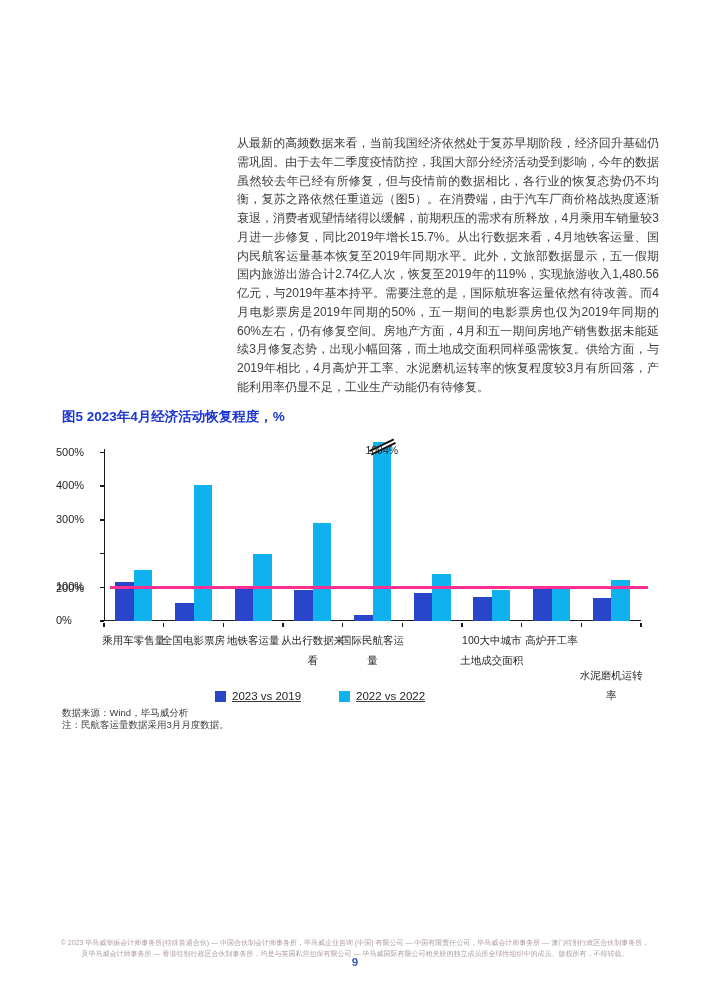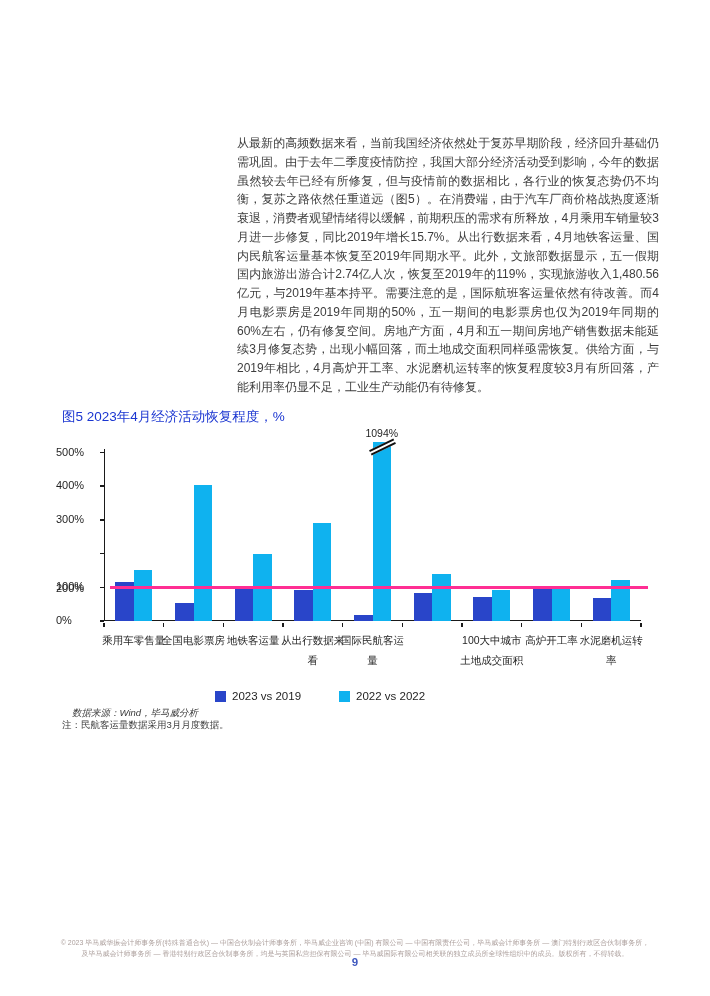--- a/index.html
+++ b/index.html
@@ -7,50 +7,50 @@
   body { position:relative; background:#ffffff; font-family:"Liberation Sans","DejaVu Sans",sans-serif; color:#3d3d3d; }
   .page { position:absolute; inset:0; background:#ffffff; overflow:hidden; }
 
   .body-text {
     position:absolute; left:237px; top:134px; width:422px;
     font-size:12px; line-height:18.75px; text-align:justify; color:#3d3d3d;
   }
 
   .figure-title {
     position:absolute; left:62px; top:408px;
-    font-size:13.5px; font-weight:normal; color:#1B36D1;
+    font-size:13.5px; font-weight:bold; color:#1B36D1;
   }
 
   .chart { position:absolute; inset:0; }
   .plot-border {
     position:absolute; left:104px; top:449px; width:537px; height:172px;
     border-left:1.5px solid #1a1a1a; border-bottom:1.5px solid #1a1a1a;
   }
   .ylabel { position:absolute; left:56px; width:42px; text-align:left; font-size:11px; color:#1f1f1f; }
   .ytick  { position:absolute; left:99.5px; width:4.5px; height:1.5px; background:#1a1a1a; }
   .xtick  { position:absolute; top:622.5px; width:1.5px; height:4.5px; background:#1a1a1a; }
   .bar    { position:absolute; width:18.5px; z-index:2; }
   .refline{ position:absolute; left:110px; width:538px; height:2.6px; z-index:4; }
   .break-mark {
     position:absolute; top:444px; width:27px; height:6px; background:#ffffff;
     border-top:2px solid #111; border-bottom:2px solid #111;
     transform:rotate(-26deg); z-index:5;
   }
-  .break-label { position:absolute; top:427px; width:38px; text-align:center; font-size:10.5px; color:#1f1f1f; z-index:5; }
+  .break-label { position:absolute; top:444px; width:38px; text-align:center; font-size:10.5px; color:#1f1f1f; z-index:5; }
   .xlabel {
     position:absolute; top:631px; width:64px; text-align:center;
     font-size:10.5px; line-height:19.5px; color:#262626; word-break:break-all;
   }
 
   .legend { position:absolute; left:215px; top:690px; display:flex; gap:38px; }
-  .legend-item { display:flex; align-items:center; }
+  .legend-item { display:flex; align-items:center;text-decoration:underline; }
   .legend-swatch { width:11px; height:11px; display:inline-block; }
   .legend-label { margin-left:6px; font-size:11.5px; color:#1f1f1f; }
 
-  .source-note { position:absolute; left:72px; top:707px; font-size:9.5px; color:#3a3a3a; line-height:12px;font-style:italic; }
+  .source-note { position:absolute; left:62px; top:707px; font-size:9.5px; color:#3a3a3a; line-height:12px; }
   .data-note   { position:absolute; left:62px; top:719px; font-size:9.5px; color:#3a3a3a; line-height:12px; }
 
   .footer { position:absolute; left:35px; top:938px; width:640px; text-align:center;
             font-size:7px; line-height:10.5px; color:#AC9F9C; }
   .page-number { position:absolute; left:0; top:956px; width:710px; text-align:center;
             font-size:11.5px; font-weight:600; color:#3E57BE; }
 </style>
 </head>
 <body>
 
@@ -104,21 +104,21 @@
       <div class="bar" title="30大中城市商品房成交面积 2023 vs 2019: 82%" style="left: 413.667px; top: 593.366px; height: 27.634px; background: rgb(41, 69, 201);"></div>
       <div class="bar" title="30大中城市商品房成交面积 2023 vs 2022: 138%" style="left: 432.167px; top: 574.494px; height: 46.506px; background: rgb(15, 178, 239);"></div>
       <div class="bar" title="100大中城市土地成交面积 2023 vs 2019: 70%" style="left: 473.333px; top: 597.41px; height: 23.59px; background: rgb(41, 69, 201);"></div>
       <div class="bar" title="100大中城市土地成交面积 2023 vs 2022: 92%" style="left: 491.833px; top: 589.996px; height: 31.004px; background: rgb(15, 178, 239);"></div>
       <div class="xlabel" style="left: 459.833px;">100大中城市土地成交面积</div>
       <div class="bar" title="高炉开工率 2023 vs 2019: 97%" style="left: 533px; top: 588.311px; height: 32.689px; background: rgb(41, 69, 201);"></div>
       <div class="bar" title="高炉开工率 2023 vs 2022: 98%" style="left: 551.5px; top: 587.974px; height: 33.026px; background: rgb(15, 178, 239);"></div>
       <div class="xlabel" style="left: 519.5px;">高炉开工率</div>
       <div class="bar" title="水泥磨机运转率 2023 vs 2019: 68%" style="left: 592.667px; top: 598.084px; height: 22.916px; background: rgb(41, 69, 201);"></div>
       <div class="bar" title="水泥磨机运转率 2023 vs 2022: 123%" style="left: 611.167px; top: 579.549px; height: 41.451px; background: rgb(15, 178, 239);"></div>
-      <div class="xlabel" style="left: 579.167px;">水泥磨机运转率</div>
+      <div class="xlabel" style="left: 579.167px; margin-top: 35px;">水泥磨机运转率</div>
       <div class="refline" style="top: 586px; background: rgb(255, 46, 147);"></div>
     </div>
 
   <div class="legend">
     <div class="legend-item">
       <span class="legend-swatch" style="background: rgb(41, 69, 201);"></span>
       <span class="legend-label">2023 vs 2019</span>
     </div>
     <div class="legend-item">
       <span class="legend-swatch" style="background: rgb(15, 178, 239);"></span>

